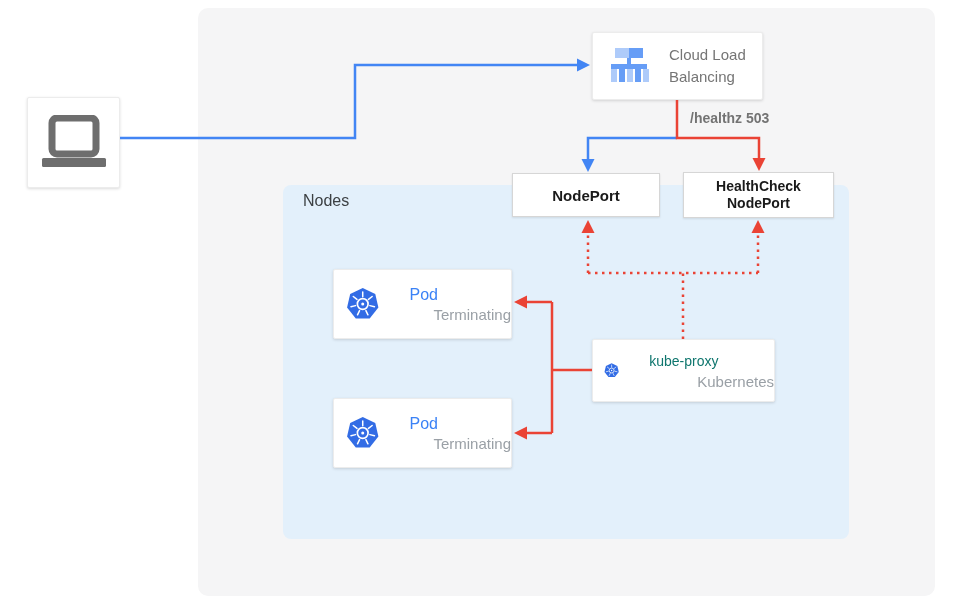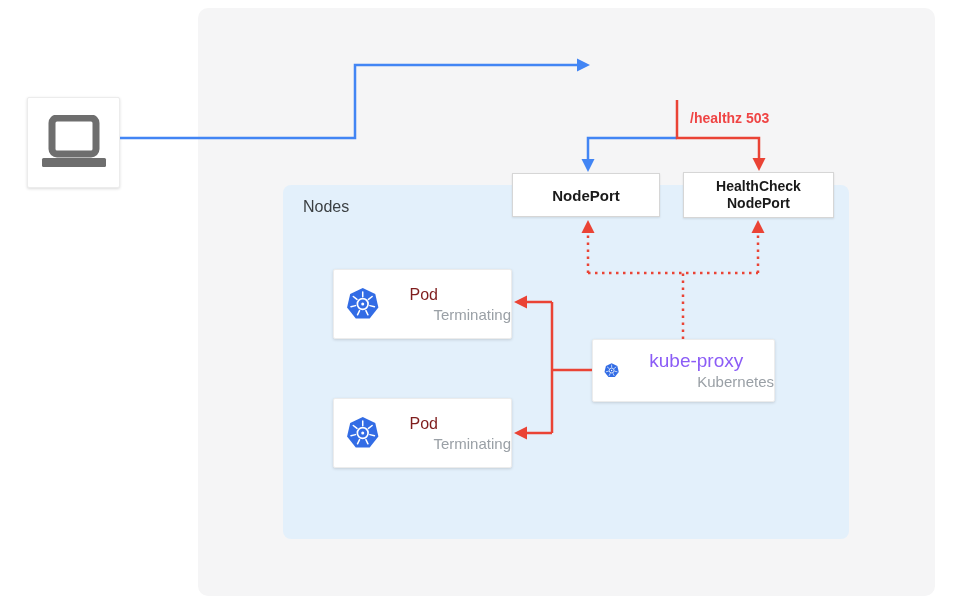--- a/index.html
+++ b/index.html
@@ -9,21 +9,21 @@
   }
   .panel-outer{
     position:absolute;left:198px;top:8px;width:737px;height:588px;
     background:#f5f5f6;border-radius:10px;
   }
   .panel-nodes{
     position:absolute;left:283px;top:185px;width:566px;height:354px;
     background:#e3f0fb;border-radius:8px;
   }
   .nodes-label{
-    position:absolute;left:303px;top:198px;font-size:16px;color:#3c4043;
+    position:absolute;left:303px;top:192px;font-size:16px;color:#3c4043;
   }
   .card{
     position:absolute;background:#ffffff;border:1px solid #ececec;
     box-shadow:0 1px 3px rgba(0,0,0,0.14);border-radius:2px;
     display:flex;align-items:center;box-sizing:border-box;
   }
   .laptop-card{left:27px;top:97px;width:93px;height:91px;justify-content:center;}
   .clb-card{left:592px;top:32px;width:171px;height:68px;}
   .clb-icon{margin-left:14px;}
   .clb-label{margin-left:18px;width:92px;font-size:15px;line-height:22px;color:#757575;}
@@ -34,29 +34,29 @@
     font-weight:bold;color:#1a1a1a;box-sizing:border-box;
   }
   .nodeport-box{left:512px;top:173px;width:148px;height:44px;font-size:15px;}
   .hc-box{left:683px;top:172px;width:151px;height:46px;font-size:14px;line-height:17px;}
   .hc-box .wrap{width:110px;}
   .pod-card{width:179px;height:70px;}
   .pod-card-1{left:333px;top:269px;}
   .pod-card-2{left:333px;top:398px;}
   .pod-card .icon{margin-left:12px;}
   .pod-text{margin-left:30px;}
-  .pod-title{font-size:16px;color:#7f1d1d;line-height:21px;}
+  .pod-title{font-size:16px;color:#3b82f6;line-height:21px;}
   .pod-status{font-size:15px;color:#9aa0a6;line-height:20px;margin-left:24px;}
   .kp-card{left:592px;top:339px;width:183px;height:63px;}
   .kp-card .icon{margin-left:11px;}
   .kp-text{margin-left:30px;}
-  .kp-title{font-size:19px;color:#8b5cf6;line-height:22px;}
+  .kp-title{font-size:14px;color:#0f766e;line-height:22px;}
   .kp-subtitle{font-size:15px;color:#9aa0a6;line-height:19px;margin-left:48px;}
   .healthz-label{
-    position:absolute;left:690px;top:110px;font-size:14px;font-weight:bold;color:#ef4444;
+    position:absolute;left:690px;top:110px;font-size:14px;font-weight:bold;color:#737373;
   }
   .overlay{position:absolute;left:0;top:0;pointer-events:none;}
 </style>
 </head>
 <body>
 
 <div id="stage">
 
   <svg width="0" height="0" style="position:absolute" aria-hidden="true">
     <defs>
@@ -81,20 +81,34 @@
   <div class="panel-nodes"></div>
   <div class="nodes-label">Nodes</div>
 
   <div class="card laptop-card">
     <svg width="70" height="56" viewBox="0 0 70 56">
       <rect x="13" y="3" width="44" height="36" rx="5" fill="#ffffff" stroke-width="7" stroke="#6e6e6e"></rect>
       <rect x="3" y="43" width="64" height="9" rx="1.5" fill="#6e6e6e"></rect>
     </svg>
   </div>
 
+  <div class="card clb-card">
+    <svg class="clb-icon" width="44" height="36" viewBox="0 0 44 36">
+      <rect x="8" y="0" width="14" height="10" fill="#aecbfa"></rect>
+      <rect x="22" y="0" width="14" height="10" fill="#669df6"></rect>
+      <rect x="20" y="10" width="4" height="8" fill="#669df6"></rect>
+      <rect x="4" y="16" width="36" height="5" fill="#669df6"></rect>
+      <rect x="4" y="21" width="6" height="13" fill="#aecbfa"></rect>
+      <rect x="12" y="21" width="6" height="13" fill="#669df6"></rect>
+      <rect x="20" y="21" width="6" height="13" fill="#aecbfa"></rect>
+      <rect x="28" y="21" width="6" height="13" fill="#669df6"></rect>
+      <rect x="36" y="21" width="6" height="13" fill="#aecbfa"></rect>
+    </svg>
+    <div class="clb-label">Cloud Load Balancing</div>
+  </div>
 
   <div class="healthz-label">/healthz 503</div>
 
   <div class="port-box hc-box">
     <span class="wrap">HealthCheck NodePort</span>
   </div>
 
   <div class="port-box nodeport-box">
     <span>NodePort</span>
   </div>

